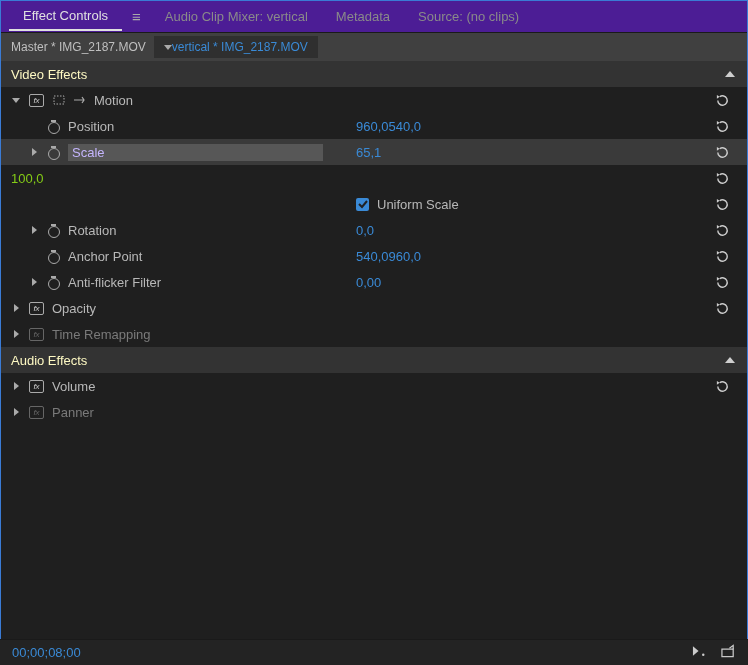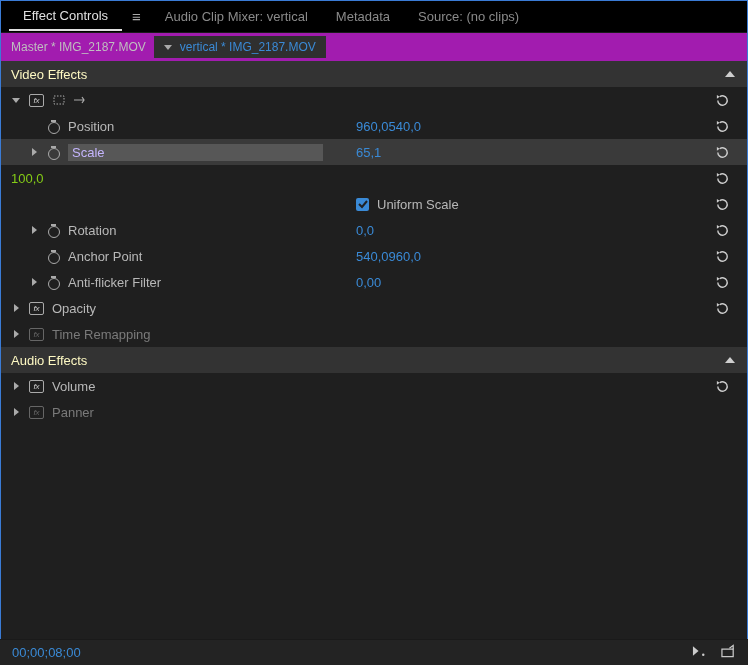--- a/index.html
+++ b/index.html
@@ -1,23 +1,23 @@
 <!DOCTYPE html>
 <html><head>
 <meta charset="utf-8">
 <style>
 * { box-sizing: border-box; margin: 0; padding: 0; font-family: 'Segoe UI', Arial, sans-serif; }
 body { background: #1f1f1f; width: 748px; height: 665px; overflow: hidden; color: #b8b8b8; font-size: 13px; border: 1px solid #3a7bd5; }
-.panel-tabs { display: flex; align-items: center; height: 32px; padding: 0 8px; background: #000000; border-bottom: 1px solid #1a1a1a; }
+.panel-tabs { display: flex; align-items: center; height: 32px; padding: 0 8px; background: #4c1d95; border-bottom: 1px solid #1a1a1a; }
 .tab { padding: 6px 14px; color: #8a8a8a; cursor: pointer; white-space: nowrap; }
 .tab.active { color: #e0e0e0; border-bottom: 2px solid #e0e0e0; }
 .hamburger { padding: 0 10px; color: #aaa; cursor: pointer; font-size: 15px; }
-.source-bar { display: flex; align-items: center; height: 28px; background: #a21caf; padding: 0 10px; font-size: 12px; position: relative; }
+.source-bar { display: flex; align-items: center; height: 28px; background: #404040; padding: 0 10px; font-size: 12px; position: relative; }
 .source-master { color: #bfbfbf; }
-.source-clip { color: #3a8ad6; margin-left: 8px; background: #2f2f2f; padding: 4px 10px; display: flex; align-items: center; gap: 8px; }
+.source-clip { color: #3a8ad6; margin-left: 8px; background: #2f2f2f; padding: 4px 10px; display: flex; align-items: center; }
 .chev-down { width: 0; height: 0; border-left: 4px solid transparent; border-right: 4px solid transparent; border-top: 5px solid #aaa; display: inline-block; }
 .playhead { position: absolute; right: 10px; color: #6a8ab5; }
 .section-header { display: flex; align-items: center; height: 26px; background: #333333; padding: 0 10px; color: #fef9c3; position: relative; }
 .section-header .arrow-up { position: absolute; right: 12px; width: 0; height: 0; border-left: 5px solid transparent; border-right: 5px solid transparent; border-bottom: 6px solid #cfcfcf; }
 .row { display: flex; align-items: center; height: 26px; padding: 0 10px; position: relative; }
 .row.highlight { background: #3a3a3a; }
 .row .col-label { display: flex; align-items: center; gap: 8px; width: 345px; }
 .row .col-vals { display: flex; }
 .val { color: #3a8ad6; cursor: ew-resize; }
 .val.disabled { color: #84cc16; }
@@ -80,20 +80,21 @@
     <span class="twirl open"></span>
     <span class="fx-badge">fx</span>
     <span class="motion-icons">
       <svg viewBox="0 0 14 14">
           <rect x="2" y="3" width="10" height="8" fill="none" stroke="#aaa" stroke-dasharray="1.5 1.5"></rect>
         </svg>
       <svg viewBox="0 0 14 14">
           <path d="M2 7 L12 7 M10 4 L12 7 L10 10" fill="none" stroke="#aaa" stroke-width="1.2"></path>
         </svg>
     </span>
+    <span class="prop-label">Motion</span>
   </div>
   <div class="reset-btn">
     <svg viewBox="0 0 16 16">
         <path d="M3 8 a5 5 0 1 0 2 -4" fill="none" stroke="#ccc" stroke-width="1.5"></path>
         <path d="M2 2 L5 4 L2 6 z" fill="#ccc"></path>
       </svg>
   </div>
 </div>
 
 <div class="row">

